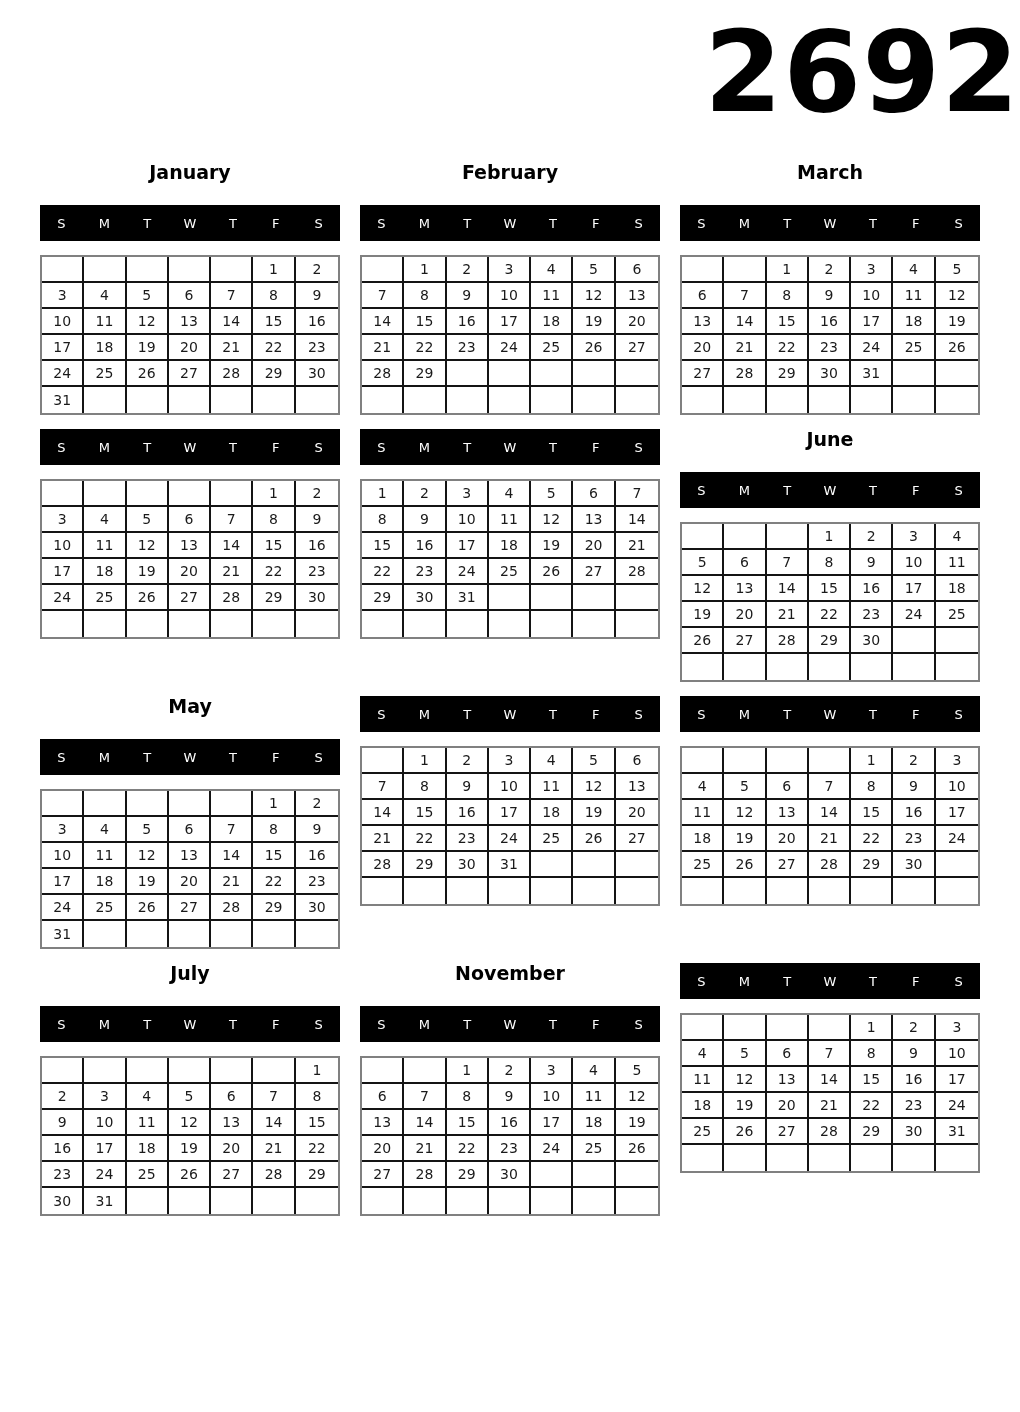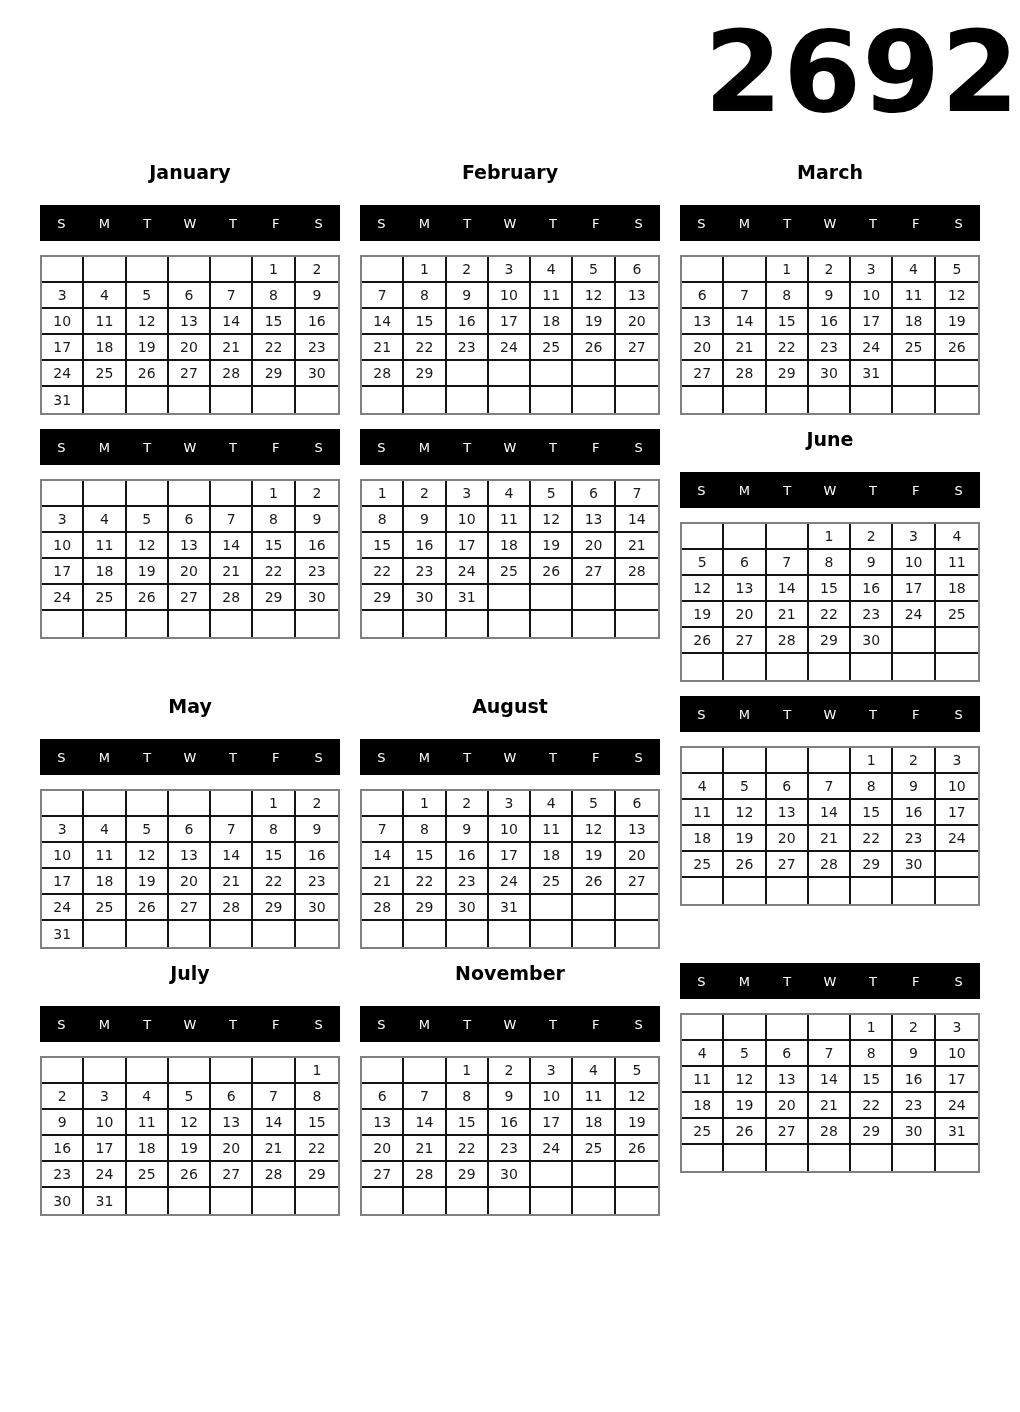--- a/index.html
+++ b/index.html
@@ -467,21 +467,20 @@
           <div class="date-cell">31</div>
           <div class="date-cell"></div>
           <div class="date-cell"></div>
           <div class="date-cell"></div>
           <div class="date-cell"></div>
           <div class="date-cell"></div>
           <div class="date-cell"></div>
         </div>
       </div>
       <div class="month-block">
-        <div class="month-name">August</div>
         <div class="day-header-row">
           <span class="day-header-cell">S</span>
           <span class="day-header-cell">M</span>
           <span class="day-header-cell">T</span>
           <span class="day-header-cell">W</span>
           <span class="day-header-cell">T</span>
           <span class="day-header-cell">F</span>
           <span class="day-header-cell">S</span>
         </div>
         <div class="date-grid">

